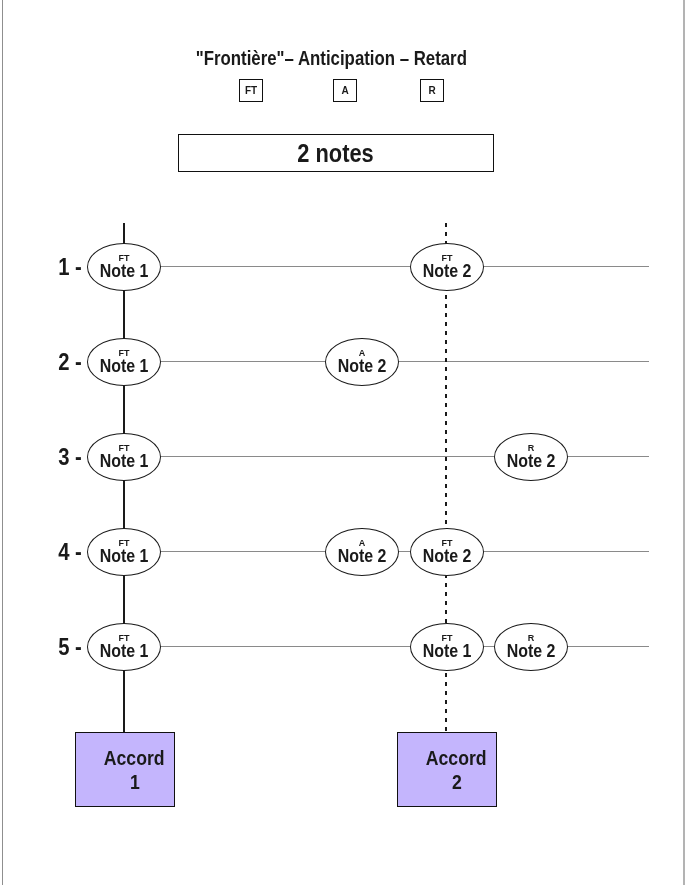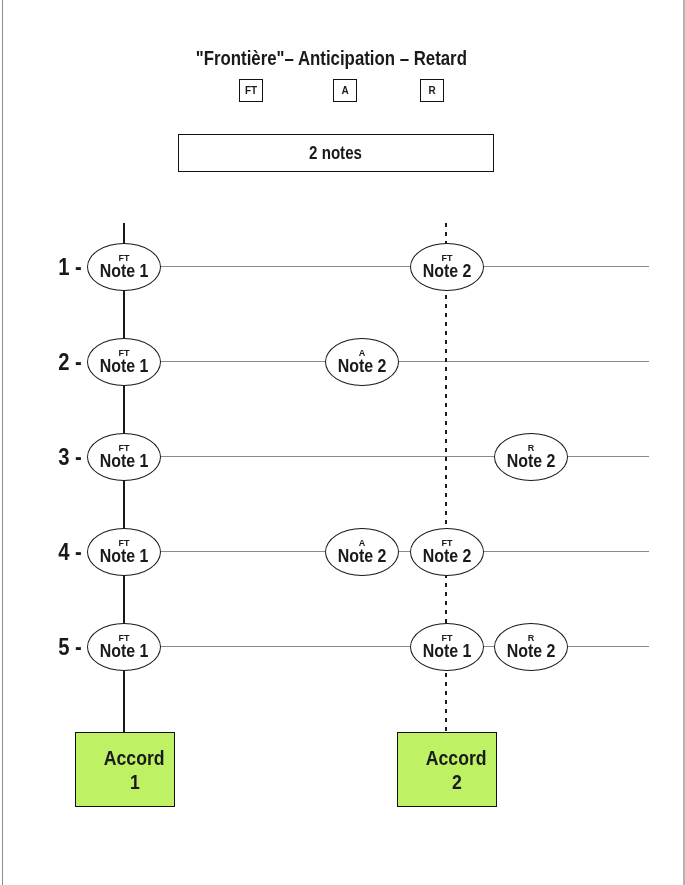--- a/index.html
+++ b/index.html
@@ -12,35 +12,35 @@
          font-size:20px;font-weight:bold;white-space:nowrap;}
   .cond{display:inline-block;transform:scaleX(.84);transform-origin:center center;}
   .legend-box{position:absolute;width:22px;height:21px;border:1px solid #111;background:#fff;
               display:flex;align-items:center;justify-content:center;
               font-size:10px;font-weight:bold;}
   #legend-ft{left:239px;top:79px;}
   #legend-a{left:333px;top:79px;}
   #legend-r{left:420px;top:79px;}
   #banner{position:absolute;left:178px;top:134px;width:314px;height:36px;border:1.5px solid #111;
           background:#fff;display:flex;align-items:center;justify-content:center;
-          font-size:18px;font-weight:bold;}
+          font-size:26px;font-weight:bold;}
   .hline{position:absolute;left:124px;width:525px;height:1px;background:#8a8a8a;z-index:1;}
   .vline{position:absolute;top:223px;height:509px;width:1.5px;z-index:1;}
   #v-solid{left:123px;background:#1a1a1a;}
   #v-dash{left:445px;background:repeating-linear-gradient(to bottom,#1a1a1a 0 4px,transparent 4px 9px);}
   .rownum{position:absolute;left:30px;width:52px;height:30px;line-height:30px;text-align:right;
           font-size:23px;font-weight:bold;z-index:2;}
   .rownum .cond{transform-origin:right center;transform:scaleX(.88);}
   .note{position:absolute;width:74px;height:48px;border:1.6px solid #1a1a1a;border-radius:50%;
         background:#fff;z-index:2;display:flex;flex-direction:column;align-items:center;
         justify-content:center;box-sizing:border-box;}
   .note .sup{font-size:9px;font-weight:bold;line-height:8px;margin-bottom:0px;}
   .note .lbl{font-size:19px;font-weight:bold;line-height:18px;white-space:nowrap;
              transform:scaleX(.84);transform-origin:center center;}
-  .accord{position:absolute;top:732px;width:100px;height:75px;border:1.5px solid #111;background:#bef264;
+  .accord{position:absolute;top:732px;width:100px;height:75px;border:1.5px solid #111;background:#c4b5fd;
           z-index:2;display:flex;flex-direction:column;align-items:center;justify-content:center;
           font-size:21px;font-weight:bold;line-height:24px;text-align:center;box-sizing:border-box;padding-left:19px;}
   #accord-1{left:75px;}
   #accord-2{left:397px;}
 </style>
 </head>
 <body>
 
 <div id="stage">
 

